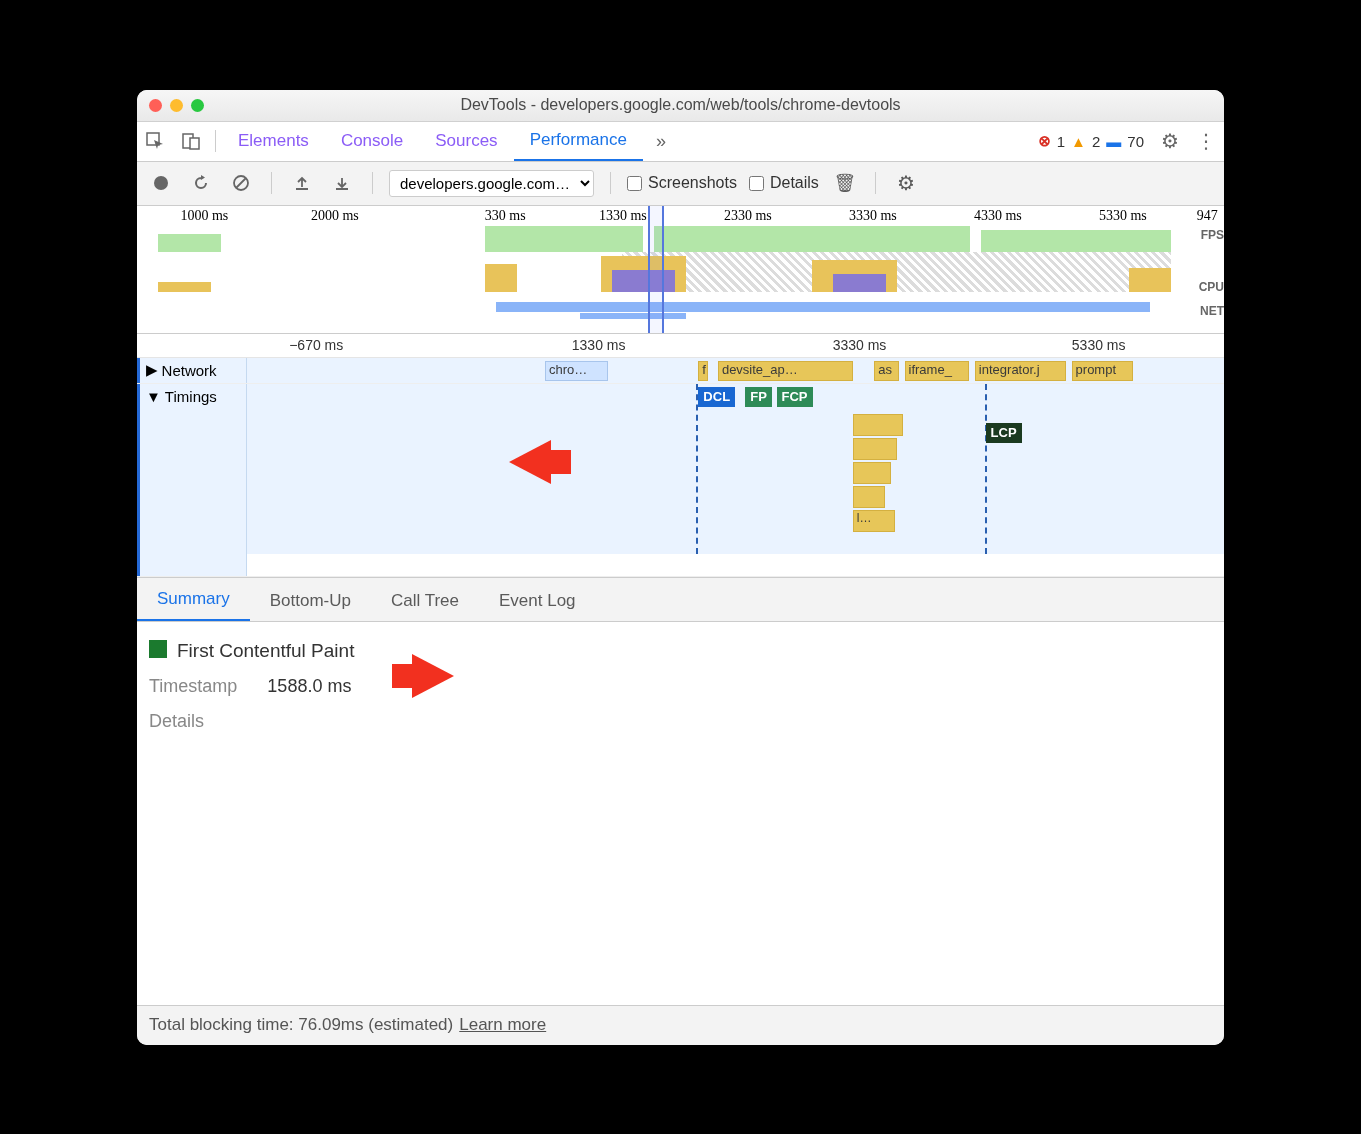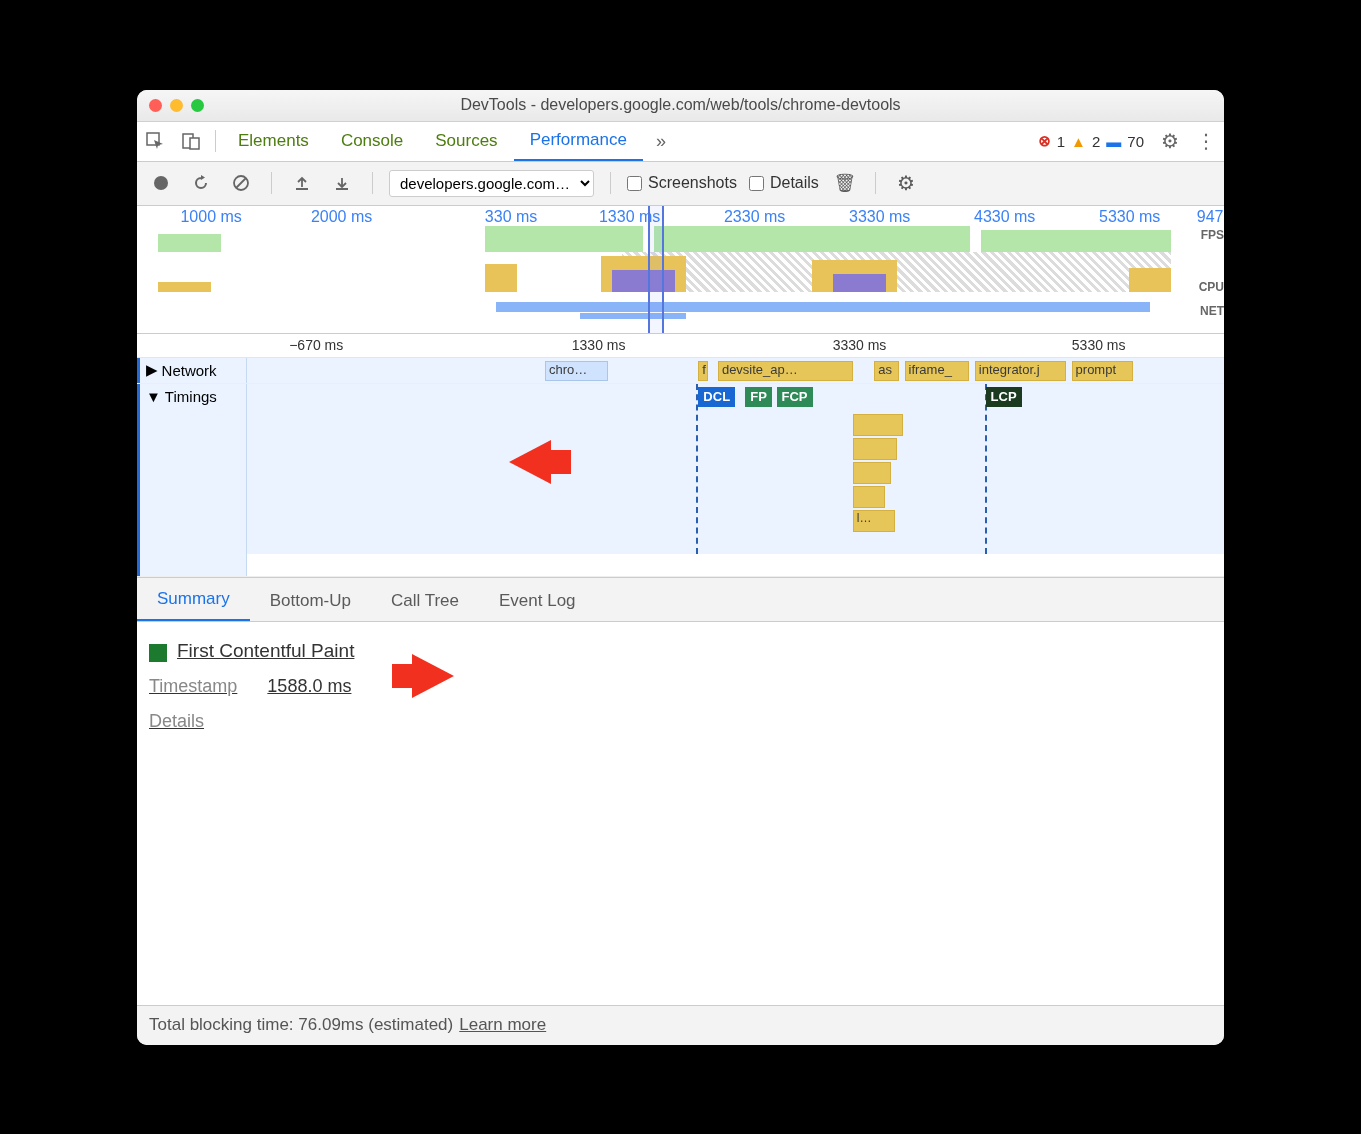--- a/index.html
+++ b/index.html
@@ -6,33 +6,33 @@
 body { font-family: -apple-system, "Helvetica Neue", Arial, sans-serif; background: #000; display: flex; align-items: center; justify-content: center; height: 1134px; width: 1361px; }
 .window { width: 1087px; height: 955px; background: #fff; border-radius: 10px; overflow: hidden; box-shadow: 0 20px 60px rgba(0,0,0,0.5); display: flex; flex-direction: column; }
 .titlebar { height: 32px; background: linear-gradient(#f6f6f6,#e9e9e9); border-bottom: 1px solid #d0d0d0; display: flex; align-items: center; padding: 0 12px; position: relative; }
 .traffic { display: flex; gap: 8px; }
 .tl { width: 13px; height: 13px; border-radius: 50%; }
 .tl.r{background:#ff5f57}.tl.y{background:#febc2e}.tl.g{background:#28c840}
 .titlebar .title { position: absolute; left: 0; right: 0; text-align: center; font-size: 16px; color: #4a4a4a; pointer-events:none; }
 .tabsbar { height: 40px; border-bottom: 1px solid #ccc; display: flex; align-items: center; font-size: 17px; color: #333; }
 .tabsbar .icbtn { width: 36px; display:flex; align-items:center; justify-content:center; color:#666; cursor:pointer; }
 .tabsbar .sep { width:1px; height:22px; background:#ccc; margin:0 6px; }
-.tabsbar .tab { padding: 0 16px; height: 100%; display:flex; align-items:center; cursor:pointer; color:#4d7c0f; }
+.tabsbar .tab { padding: 0 16px; height: 100%; display:flex; align-items:center; cursor:pointer; color:#8b5cf6; }
 .tabsbar .tab.active { color:#1a73e8; border-bottom: 2px solid #1a73e8; }
 .tabsbar .spacer { flex:1; }
 .notif { display:flex; align-items:center; gap:6px; font-size:15px; margin-right:8px; }
 .notif .err{color:#d93025;font-weight:bold}.notif .warn{color:#f29900;font-weight:bold}.notif .info{color:#1a73e8;font-weight:bold}
 .toolbar { height: 44px; border-bottom: 1px solid #ccc; background:#f3f3f3; display:flex; align-items:center; padding:0 10px; gap:12px; font-size:16px; color:#333; }
 .toolbar .icbtn { width:28px; height:28px; display:flex;align-items:center;justify-content:center;color:#5a5a5a;cursor:pointer; }
 .toolbar .vsep{width:1px;height:22px;background:#ccc;margin:0 4px;}
 .toolbar select{font-size:15px;border:1px solid #ccc;background:#fff;padding:3px 6px;border-radius:3px;max-width:240px;}
 .toolbar label{display:flex;align-items:center;gap:6px;cursor:pointer;}
 .toolbar input[type=checkbox]{width:15px;height:15px;}
 .overview { position:relative; height:128px; border-bottom:1px solid #ccc; background:#fff; }
-.ov-ticks { height:18px; position:relative; font-size:16px; color:#3b82f6; }
+.ov-ticks { height:18px; position:relative; font-size:14px; color:#000000;font-family:Liberation Serif, serif; }
 .ov-tick { position:absolute; top:2px; }
 .ov-fps { position:absolute; top:18px; left:0; right:32px; height:28px; }
 .ov-cpu { position:absolute; top:46px; left:0; right:32px; height:40px; }
 .ov-net { position:absolute; top:90px; left:0; right:32px; height:24px; }
 .ov-label { position:absolute; right:0; width:32px; text-align:right; font-size:12px; font-weight:bold; color:#666; }
 .ov-sel { position:absolute; top:0; bottom:0; background:rgba(120,140,255,0.08); border-left:2px solid #5577dd; border-right:2px solid #5577dd; pointer-events:none;}
 .fps-block{position:absolute;bottom:0;background:#b3e6a8;}
 .cpu-hatch{position:absolute;top:0;bottom:0;background:repeating-linear-gradient(45deg,#dcdcdc 0 3px,transparent 3px 6px);}
 .cpu-area{position:absolute;bottom:0;background:#e8c35a;}
 .cpu-area2{position:absolute;bottom:0;background:#8a7bd0;}
@@ -47,21 +47,21 @@
 .net-item{position:absolute;top:3px;height:20px;background:#e7c659;border:1px solid #d4b040;font-size:13px;padding:0 3px;overflow:hidden;white-space:nowrap;color:#3a3a3a;}
 .net-item.blue{background:#cfe3ff;border-color:#a8c5ec;}
 .timing-marker{position:absolute;top:3px;height:20px;color:#fff;font-size:13px;font-weight:bold;padding:0 5px;display:flex;align-items:center;}
 .dcl{background:#1967d2}.fp{background:#2e8b57}.fcp{background:#2e8b57}.lcp{background:#1b3a20;}
 .golden-block{position:absolute;background:#e7c659;border:1px solid #d4b040;}
 .dashed{position:absolute;top:0;bottom:0;border-left:2px dashed #2a5fb0;}
 .detail-tabs{height:44px;border-bottom:1px solid #ccc;background:#f3f3f3;display:flex;align-items:flex-end;font-size:17px;}
 .detail-tabs .dtab{padding:10px 20px;color:#5a5a5a;cursor:pointer;}
 .detail-tabs .dtab.active{color:#1a73e8;border-bottom:2px solid #1a73e8;}
 .summary{flex:1;padding:18px 12px;background:#fff;font-size:18px;color:#333;position:relative;}
-.summary .row{display:flex;align-items:flex-end;gap:10px;margin-bottom:14px;text-decoration:underline;}
+.summary .row{display:flex;align-items:flex-start;gap:10px;margin-bottom:14px;}
 .summary .sw{width:18px;height:18px;background:#1b7a2e;}
 .summary .lbl{color:#888;margin-right:20px;}
 .summary a{color:#1155cc;text-decoration:underline;}
 .bottombar{height:40px;background:#f3f3f3;border-top:1px solid #ccc;display:flex;align-items:center;padding:0 12px;font-size:17px;color:#555;}
 .bottombar a{color:#555;text-decoration:underline;margin-left:6px;}
 .arrow{position:absolute;width:0;height:0;}
 .arrow.a1{left:262px;top:56px;border-top:22px solid transparent;border-bottom:22px solid transparent;border-right:42px solid #f2301f;}
 .arrow.a1::after{content:"";position:absolute;left:38px;top:-12px;width:24px;height:24px;background:#f2301f;}
 .arrow.a2{left:275px;top:32px;border-top:22px solid transparent;border-bottom:22px solid transparent;border-left:42px solid #f2301f;}
 .arrow.a2::after{content:"";position:absolute;left:-62px;top:-12px;width:24px;height:24px;background:#f2301f;}
@@ -227,21 +227,21 @@
         <div class="dashed" style="left:75.5%"></div>
         <div class="golden-block" style="left:62%;top:30px;width:50px;height:22px;"></div>
         <div class="golden-block" style="left:62%;top:54px;width:44px;height:22px;"></div>
         <div class="golden-block" style="left:62%;top:78px;width:38px;height:22px;"></div>
         <div class="golden-block" style="left:62%;top:102px;width:32px;height:22px;"></div>
         <div class="golden-block" style="left:62%;top:126px;width:42px;height:22px;font-size:12px;padding-left:3px;color:#3a3a3a;">l…</div>
         <div class="arrow a1"></div>
       <div class="timing-marker dcl" style="left: 46.2%;">DCL</div>
           <div class="timing-marker fp" style="left: 51%;">FP</div>
           <div class="timing-marker fcp" style="left: 54.2%;">FCP</div>
-          <div class="timing-marker lcp" style="left: 75.6%;">LCP</div>
+          <div class="timing-marker lcp" style="left: 75.6%; margin-top: 36px;">LCP</div>
         </div>
     </div>
   </div>
 
   <div class="detail-tabs">
     <div class="dtab active">Summary</div>
     <div class="dtab">Bottom-Up</div>
     <div class="dtab">Call Tree</div>
     <div class="dtab">Event Log</div>
   </div>

